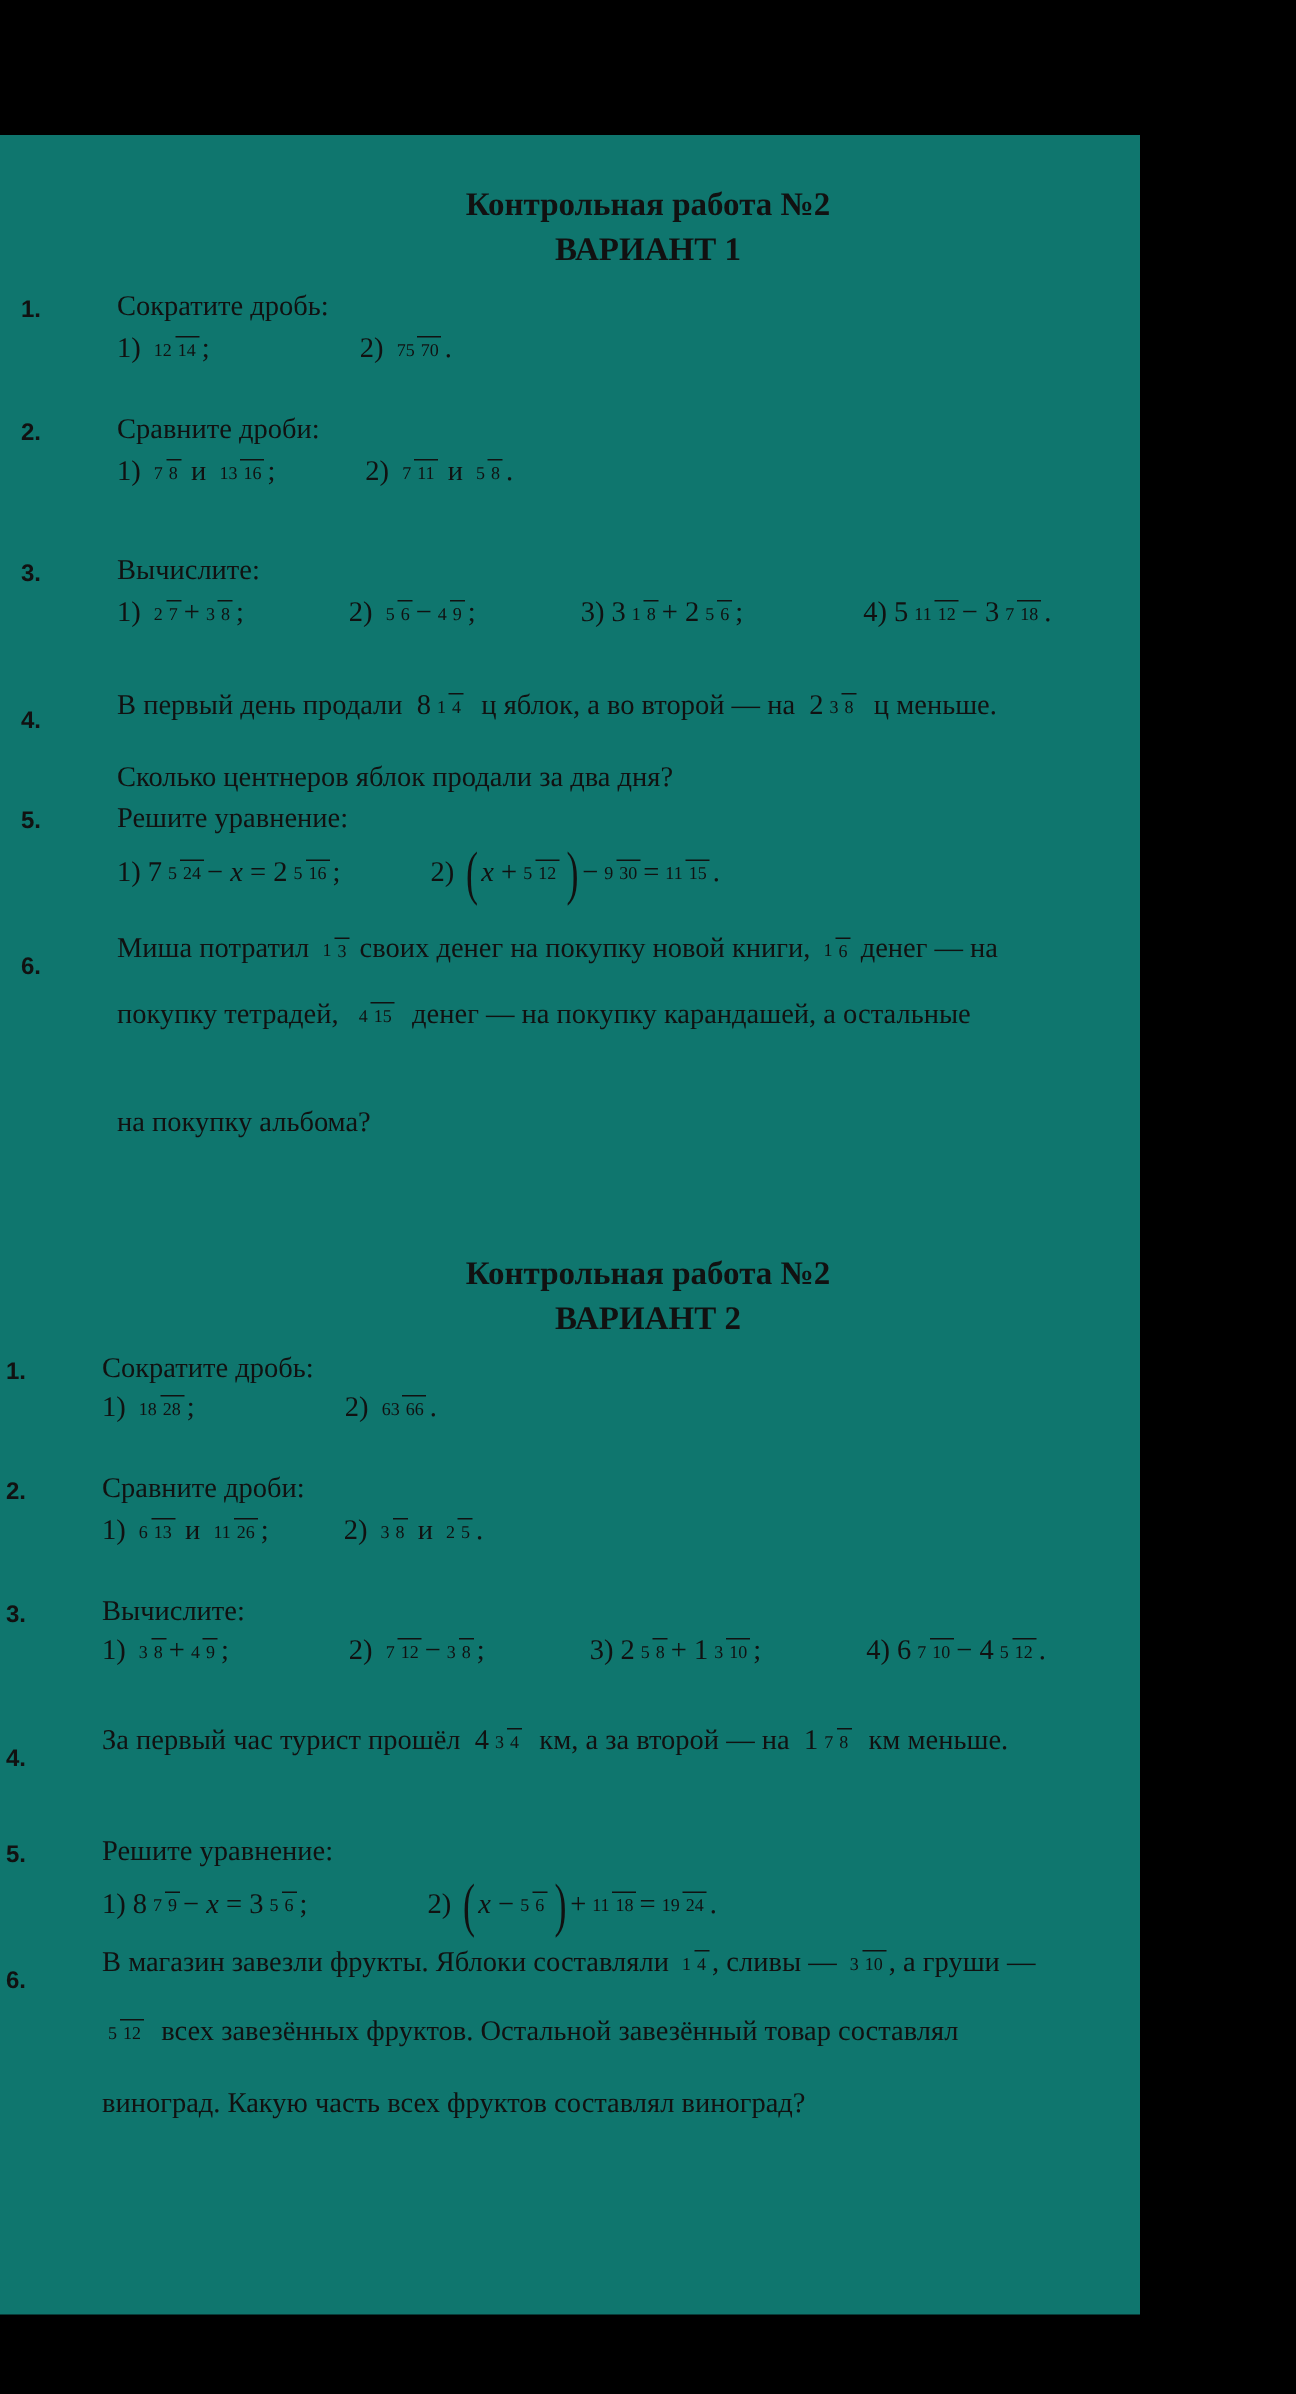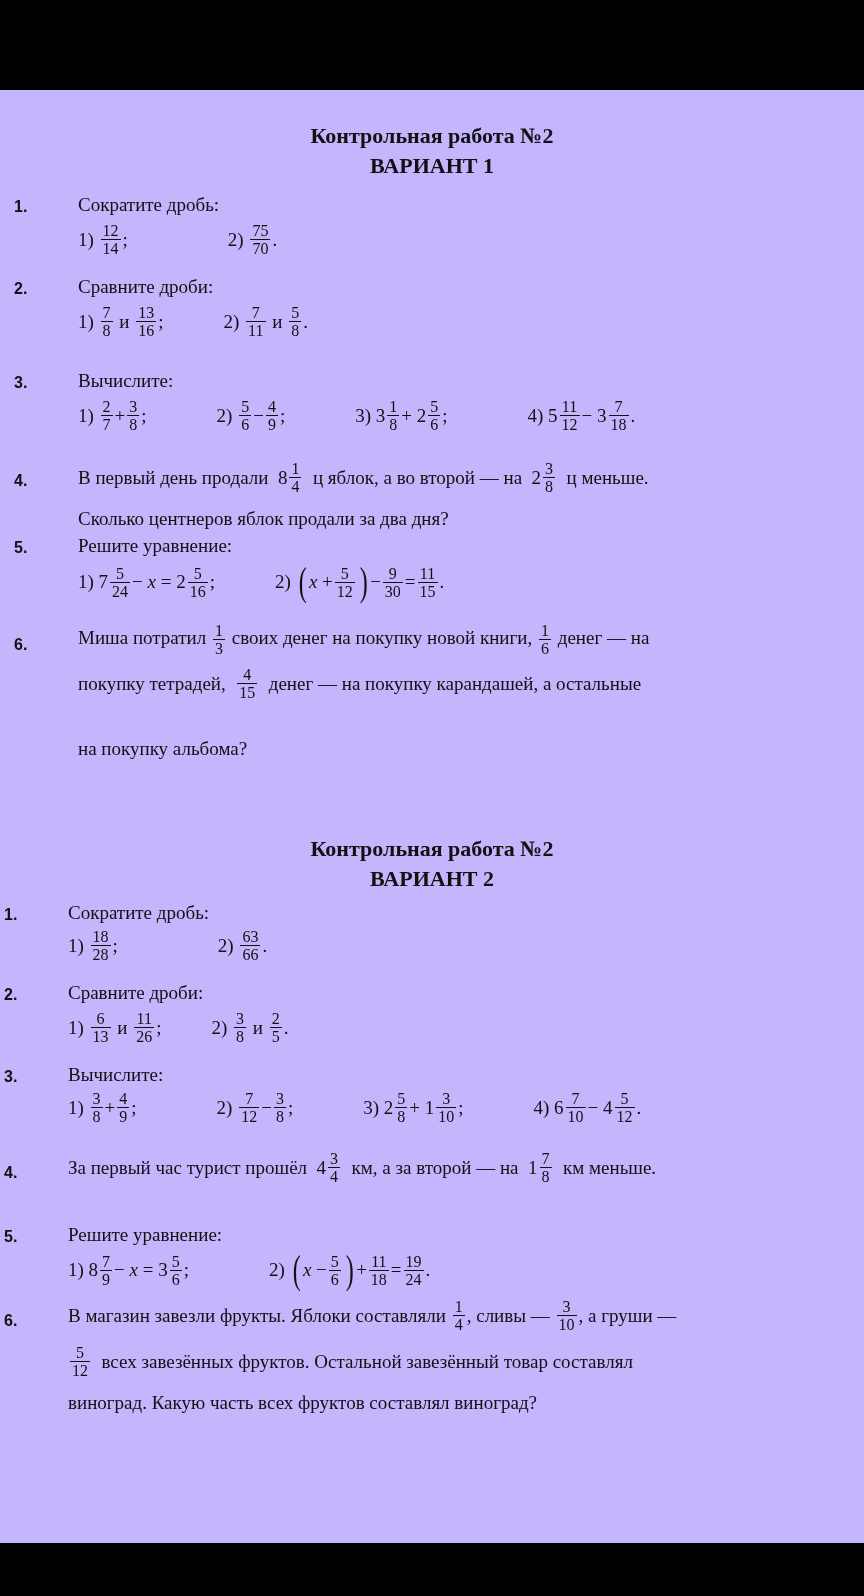--- a/index.html
+++ b/index.html
@@ -1,22 +1,22 @@
 <!DOCTYPE html>
 <html><head>
 <meta charset="utf-8">
 <style>
   html, body { margin:0; padding:0; }
   body { width:864px; height:1596px; background:#000; position:relative; overflow:hidden;
          font-family:"Liberation Serif","DejaVu Serif",serif; color:#111; }
-  .page { position:absolute; left:0; top:90px; width:864px; height:1453px; background:#c4b5fd; }
+  .page { position:absolute; left:0; top:90px; width:760px; height:1453px; background:#0f766e; }
   .title { position:absolute; left:0; width:864px; text-align:center; font-weight:bold; font-size:22px; line-height:28px; }
   .num { position:absolute; font-family:"Liberation Sans","DejaVu Sans",sans-serif; font-weight:bold; font-size:16px; }
   .line { position:absolute; font-size:19px; white-space:nowrap; display:flex; align-items:center; }
-  .frac { display:inline-flex; flex-direction:column; align-items:center; vertical-align:middle; font-size:16px; line-height:17px; margin:0 2px; }
+  .frac { display:inline-flex; flex-direction:row; align-items:center; vertical-align:middle; font-size:12px; line-height:17px; margin:0 2px; }
   .frac .n { padding:0 2px; }
   .frac .d { border-top:1.3px solid #111; padding:0 2px; }
   .sp { display:inline-block; }
   .paren { font-size:40px; line-height:40px; font-weight:100; transform:scaleX(0.6); display:inline-block; }
   i.x { font-style:italic; }
 </style>
 </head>
 <body>
 
 <div class="page">

